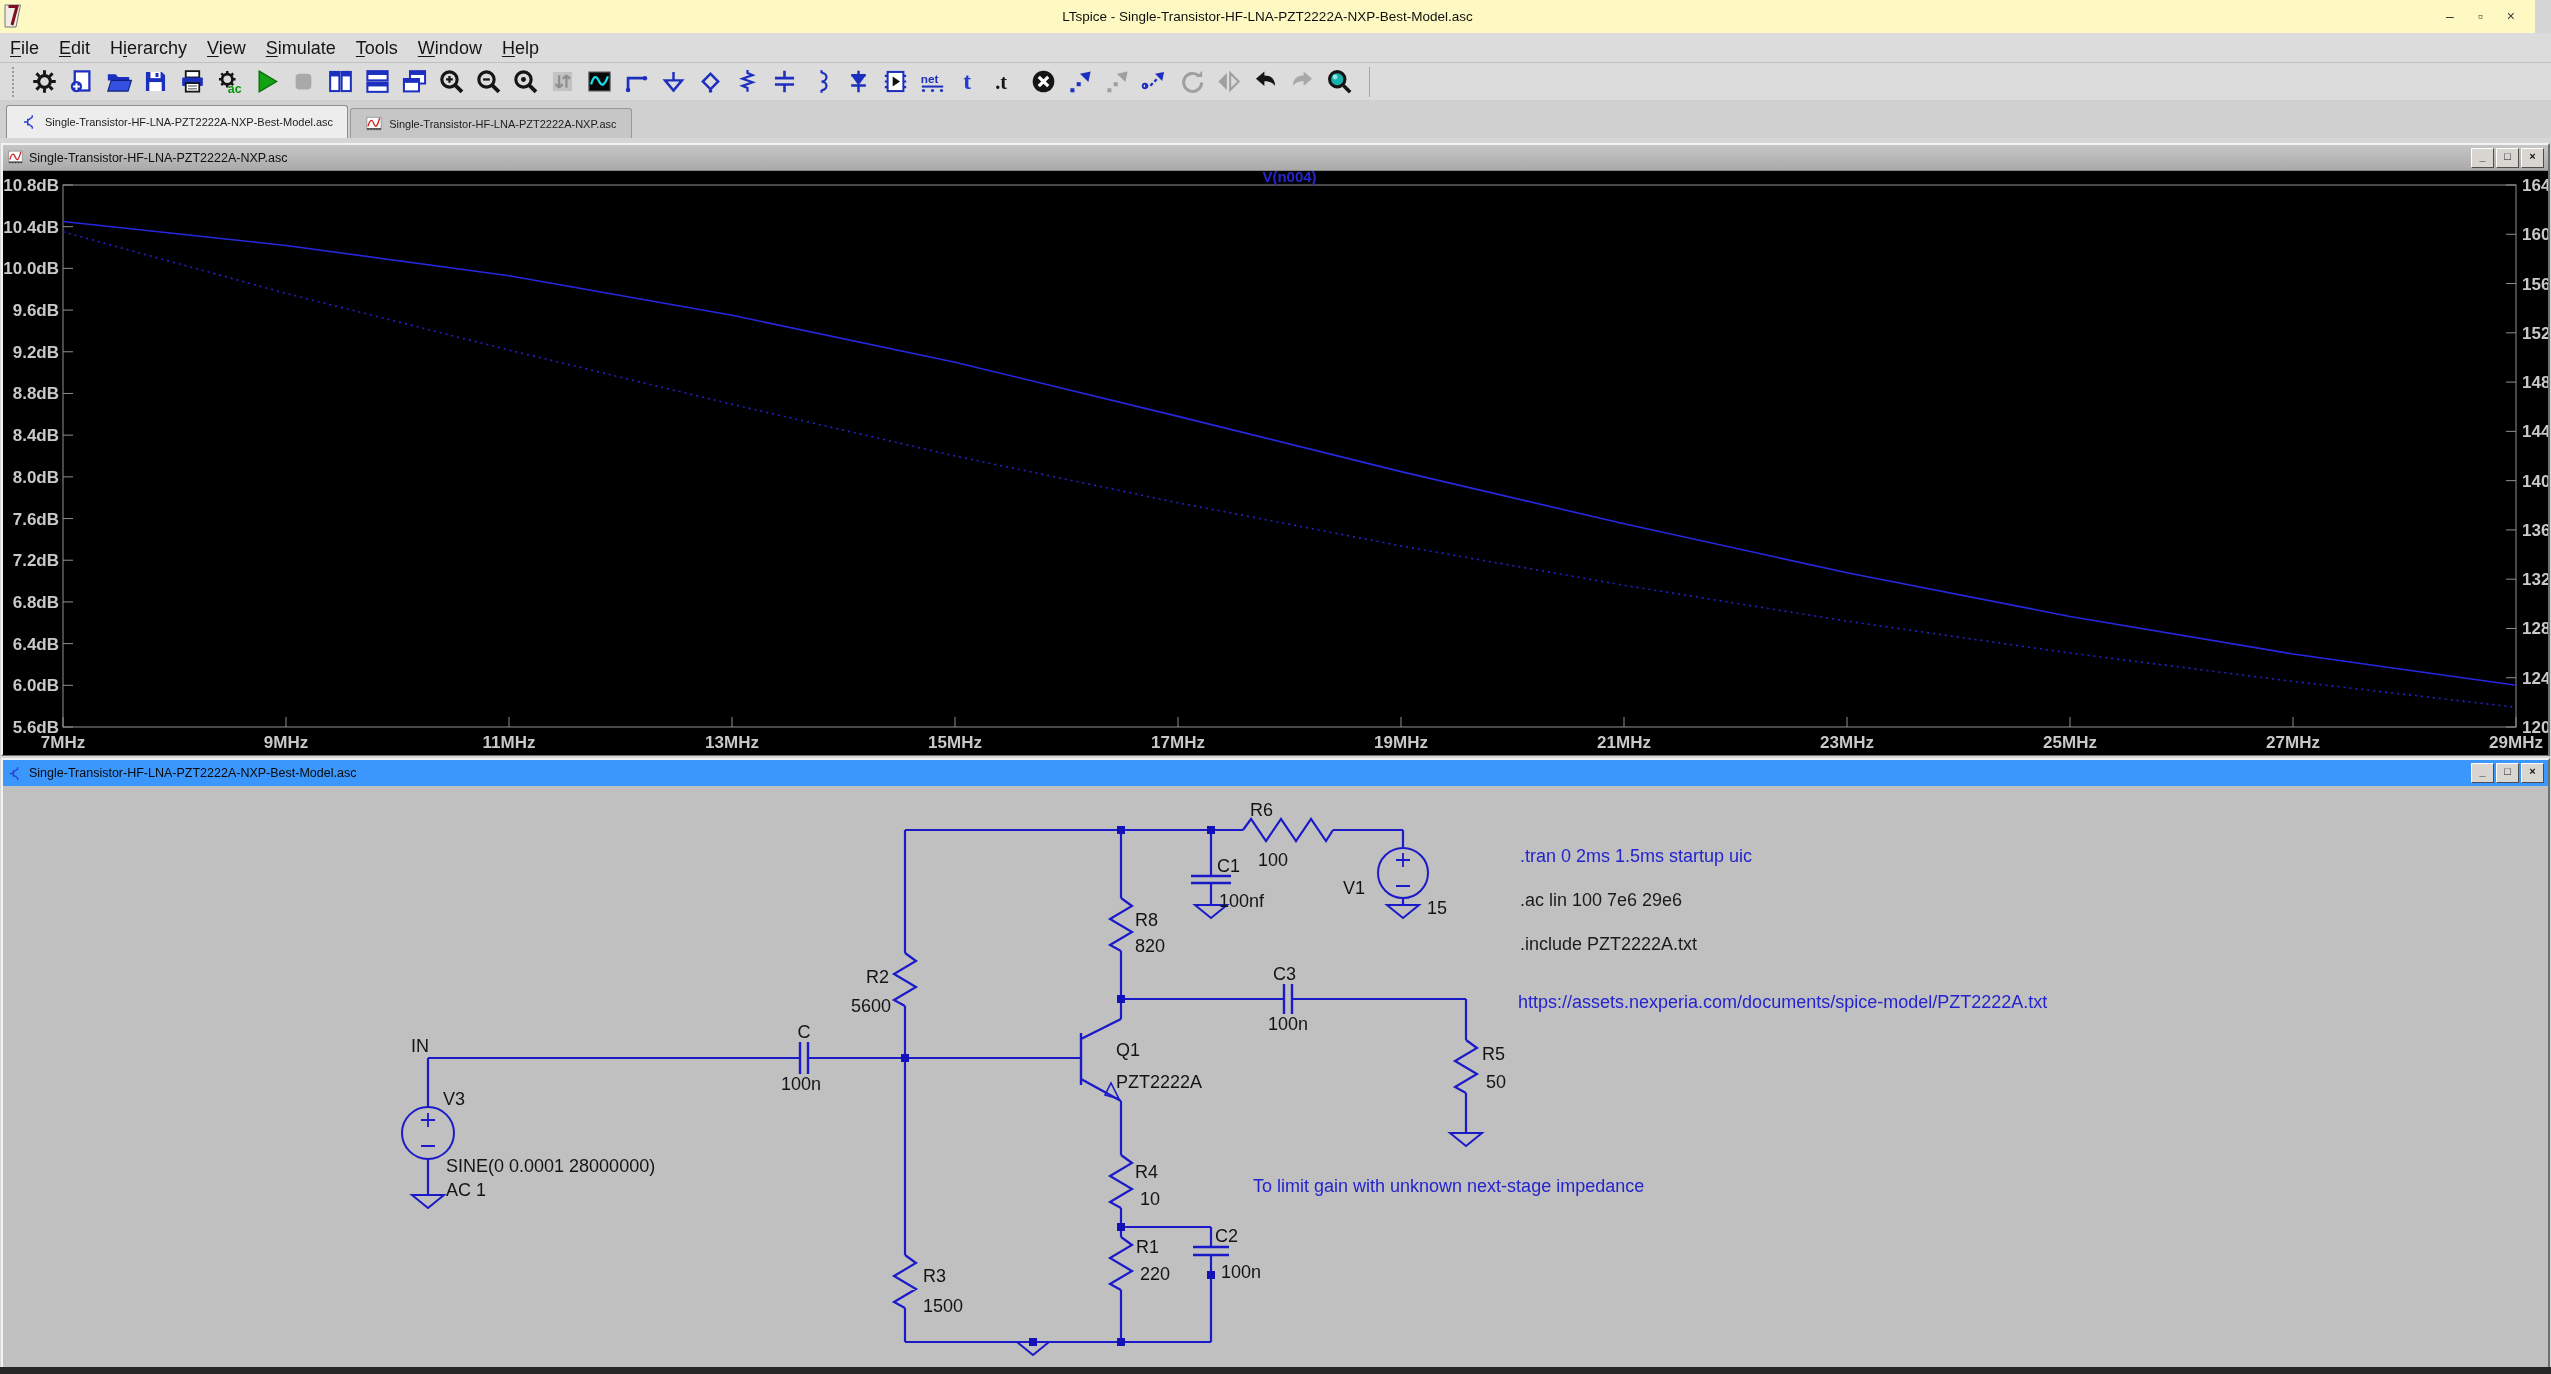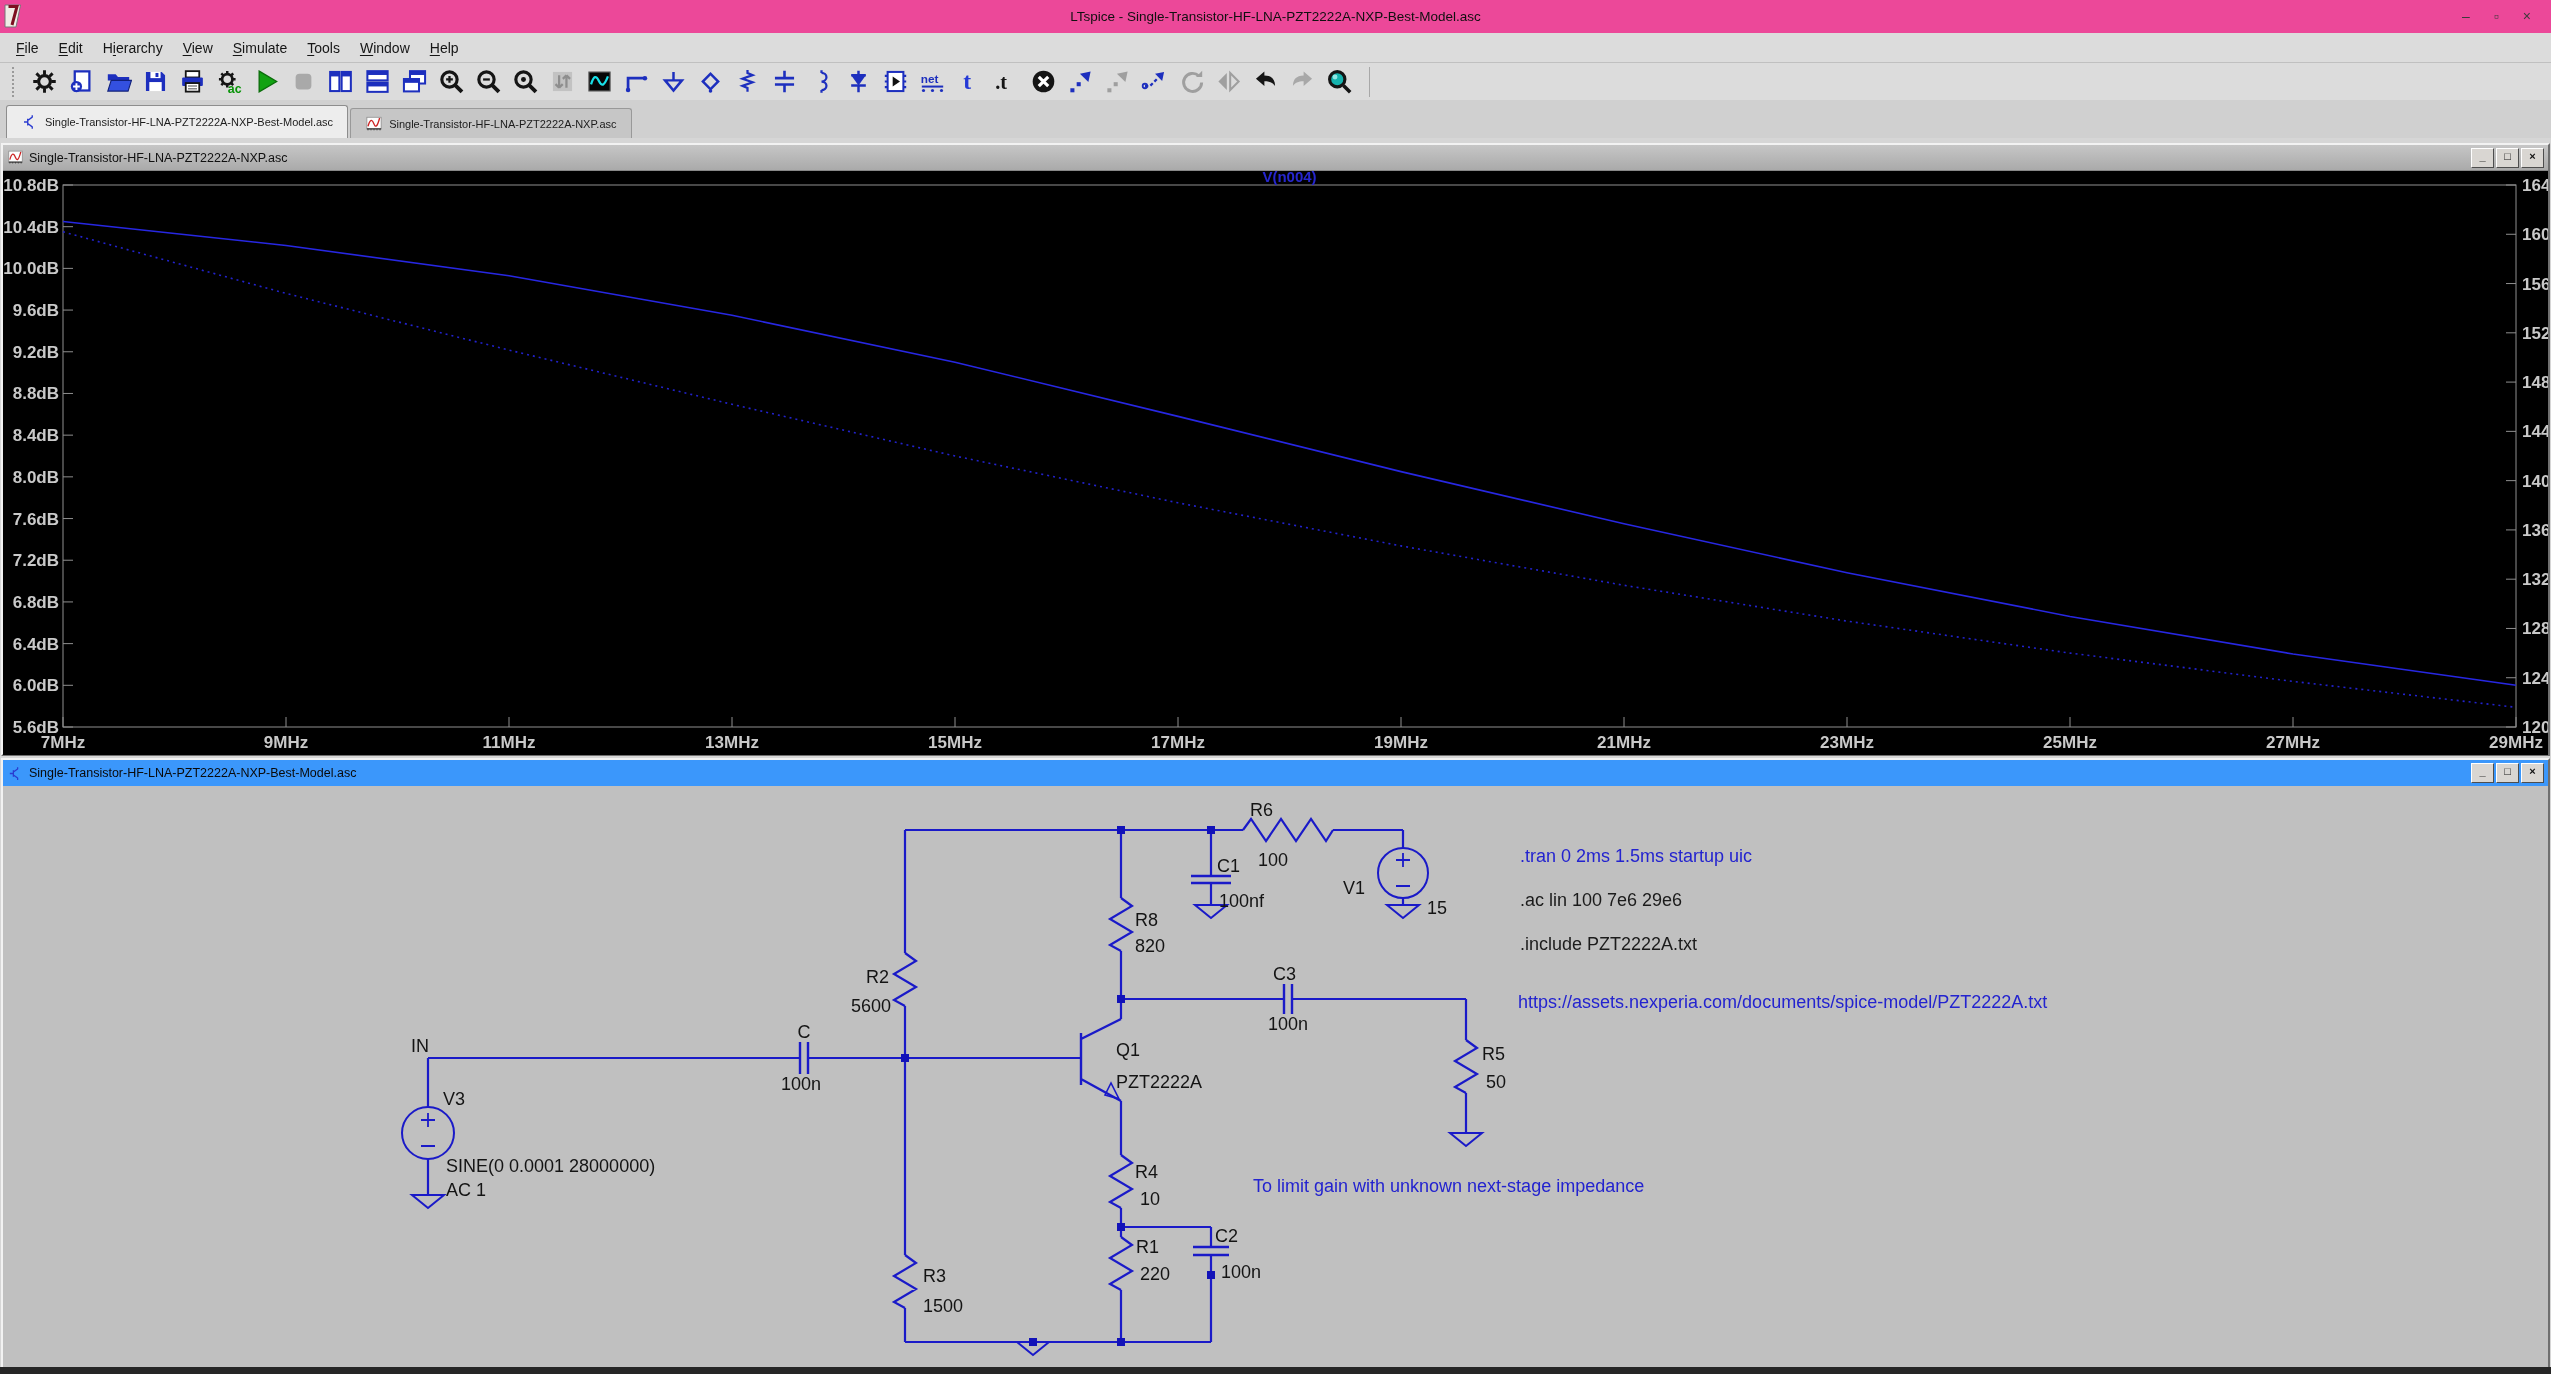--- a/index.html
+++ b/index.html
@@ -1,27 +1,27 @@
 <!DOCTYPE html>
 <html><head>
 <meta charset="utf-8">
 <style>
   html,body{margin:0;padding:0;background:#8a8a8a;}
   #app{position:relative;width:2551px;height:1374px;background:#d6d6d6;
        font-family:"Liberation Sans","DejaVu Sans",sans-serif;overflow:hidden;user-select:none;}
   
-  #titlebar{position:absolute;top:0;left:0;right:0;height:33px;background:#ec4899;display:flex;align-items:center;}
+  #titlebar{position:absolute;top:0;left:0;right:16px;height:33px;background:#fef9c3;display:flex;align-items:center;}
   #titlebar .logo{width:24px;height:33px;margin-left:2px;z-index:2;}
   #titlebar .logo svg{width:24px;height:32px;}
   #main-title{position:absolute;left:0;right:0;text-align:center;font-size:13.5px;color:#101010;}
   #main-controls{margin-left:auto;display:flex;gap:24px;padding-right:20px;z-index:2;}
   #main-controls span{font-size:14px;color:#3c3c3c;cursor:default;line-height:33px;}
   
   #menubar{position:absolute;top:33px;left:0;right:0;height:29px;background:#dcdcdc;border-bottom:1px solid #c0c0c0;
-           display:flex;align-items:center;padding-left:6px;font-size:14px;color:#151515;}
+           display:flex;align-items:center;font-size:18px;color:#151515;}
   .menu-item{padding:0 10px;line-height:28px;}
   .menu-item u{text-underline-offset:2px;}
   
   #toolbar{position:absolute;top:63px;left:0;right:0;height:37px;background:#dcdcdc;display:flex;align-items:center;padding-left:12px;gap:6px;}
   #toolbar::before{content:"";width:3px;height:30px;border-left:2px dotted #9a9a9a;margin-right:6px;}
   .tool{width:31px;height:31px;display:flex;align-items:center;justify-content:center;}
   .tool svg{width:27px;height:27px;}
   .tb-sep{width:1px;height:30px;background:#a8a8a8;margin-left:8px;}
   
   #tabbar{position:absolute;top:100px;left:0;right:0;height:38px;background:#d0d0d0;display:flex;align-items:flex-end;padding-left:6px;}

